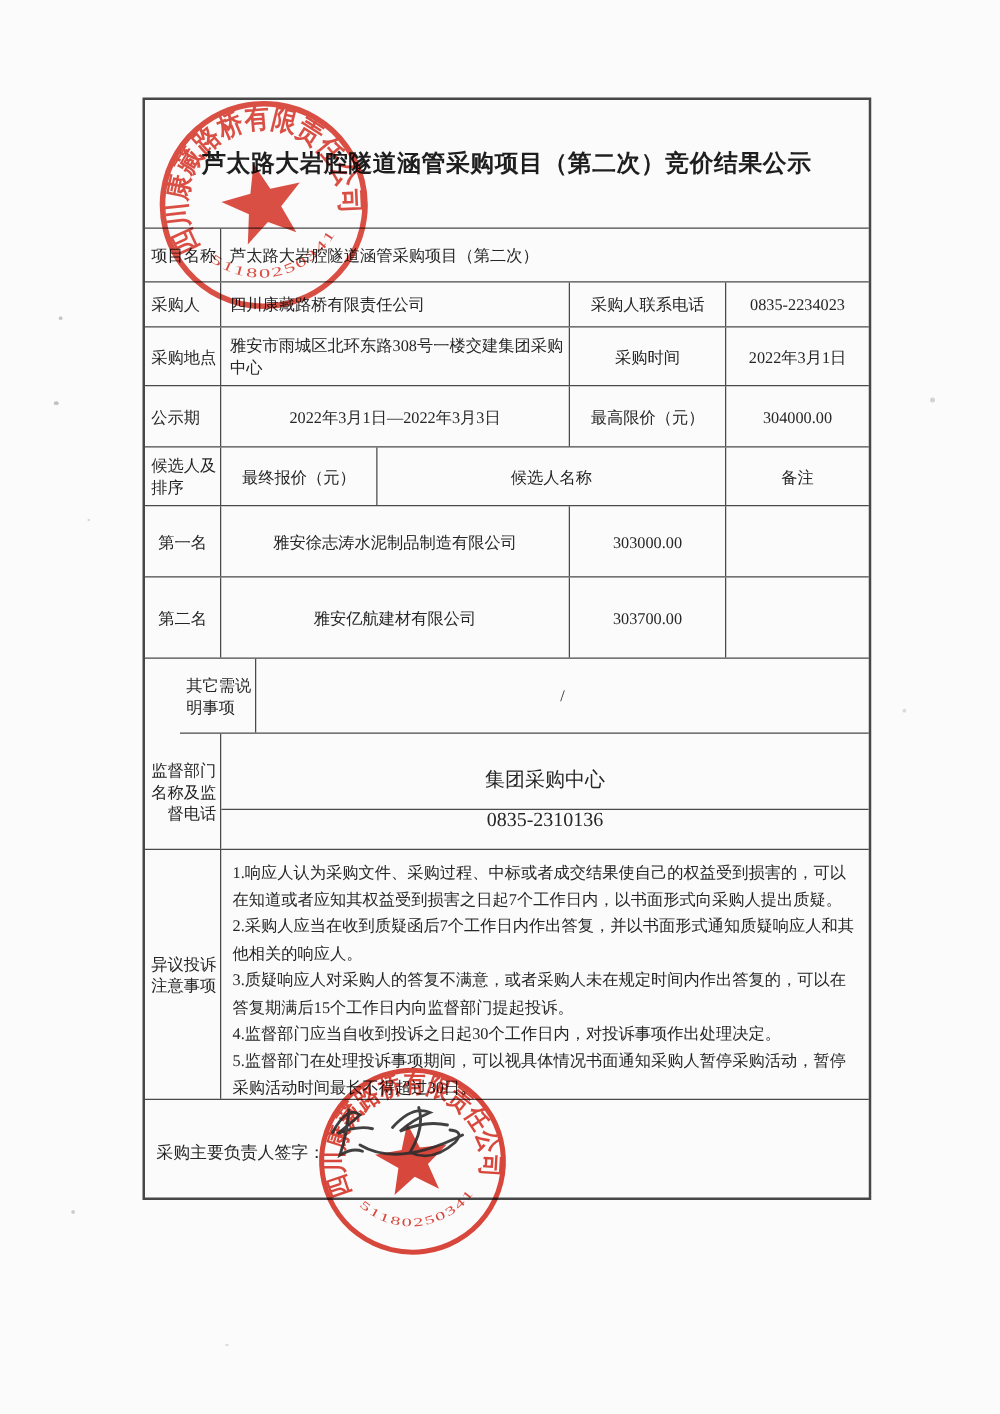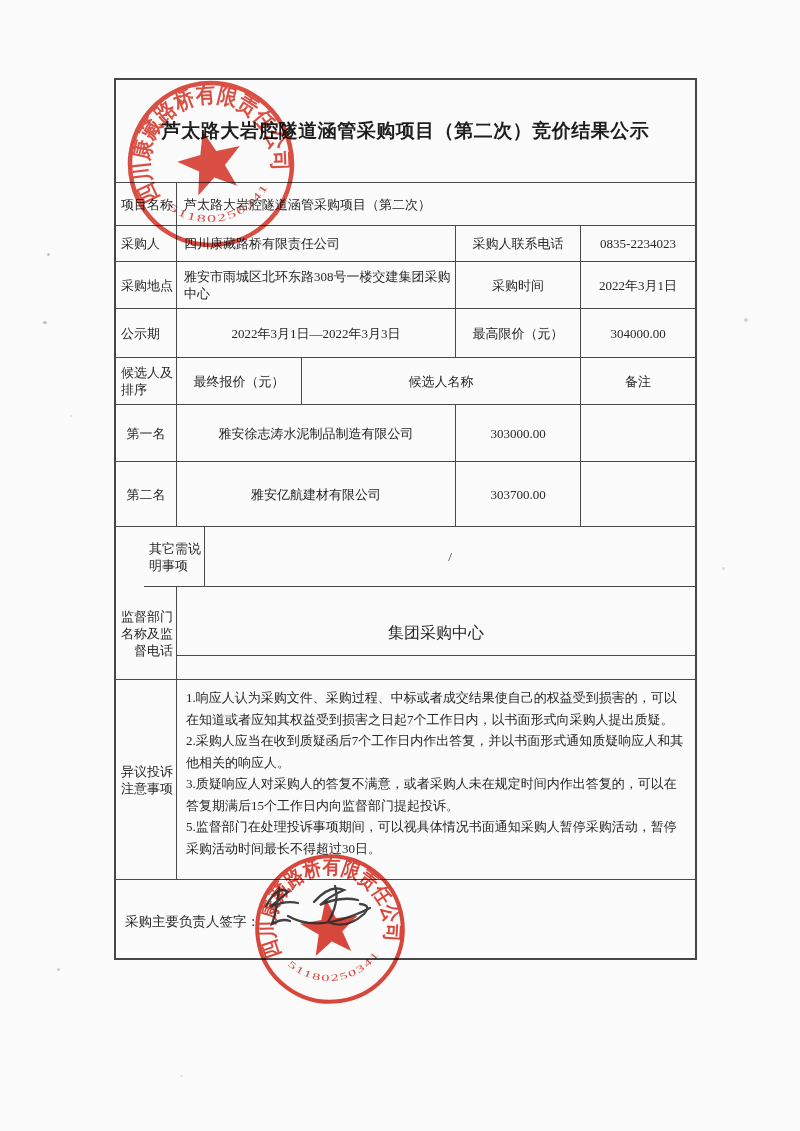--- a/index.html
+++ b/index.html
@@ -125,30 +125,32 @@
     <div class="row h60">
       <div class="cell c1 label">其它需说明事项</div>
       <div class="cell merged center">/</div>
     </div>
 
     <div class="row h93">
       <div class="cell c1 center">监督部门名称及监督电话</div>
       <div class="cell merged" style="padding:0;">
         <div class="sup-col">
           <div class="sup-sub sup-top">集团采购中心</div>
+          <div class="sup-sub sup-bot">0835-2310136</div>
         </div>
       </div>
     </div>
 
     <div class="row h200">
       <div class="cell c1 label">异议投诉注意事项</div>
       <div class="cell merged obj-cell">
         <div>1.响应人认为采购文件、采购过程、中标或者成交结果使自己的权益受到损害的，可以在知道或者应知其权益受到损害之日起7个工作日内，以书面形式向采购人提出质疑。</div>
         <div>2.采购人应当在收到质疑函后7个工作日内作出答复，并以书面形式通知质疑响应人和其他相关的响应人。</div>
         <div>3.质疑响应人对采购人的答复不满意，或者采购人未在规定时间内作出答复的，可以在答复期满后15个工作日内向监督部门提起投诉。</div>
+        <div>4.监督部门应当自收到投诉之日起30个工作日内，对投诉事项作出处理决定。</div>
         <div>5.监督部门在处理投诉事项期间，可以视具体情况书面通知采购人暂停采购活动，暂停采购活动时间最长不得超过30日。</div>
       </div>
     </div>
 
     <div class="row h82 sign-row">
       <div class="cell merged">
         <span class="sign-label">采购主要负责人签字：</span>
       </div>
     </div>
 

